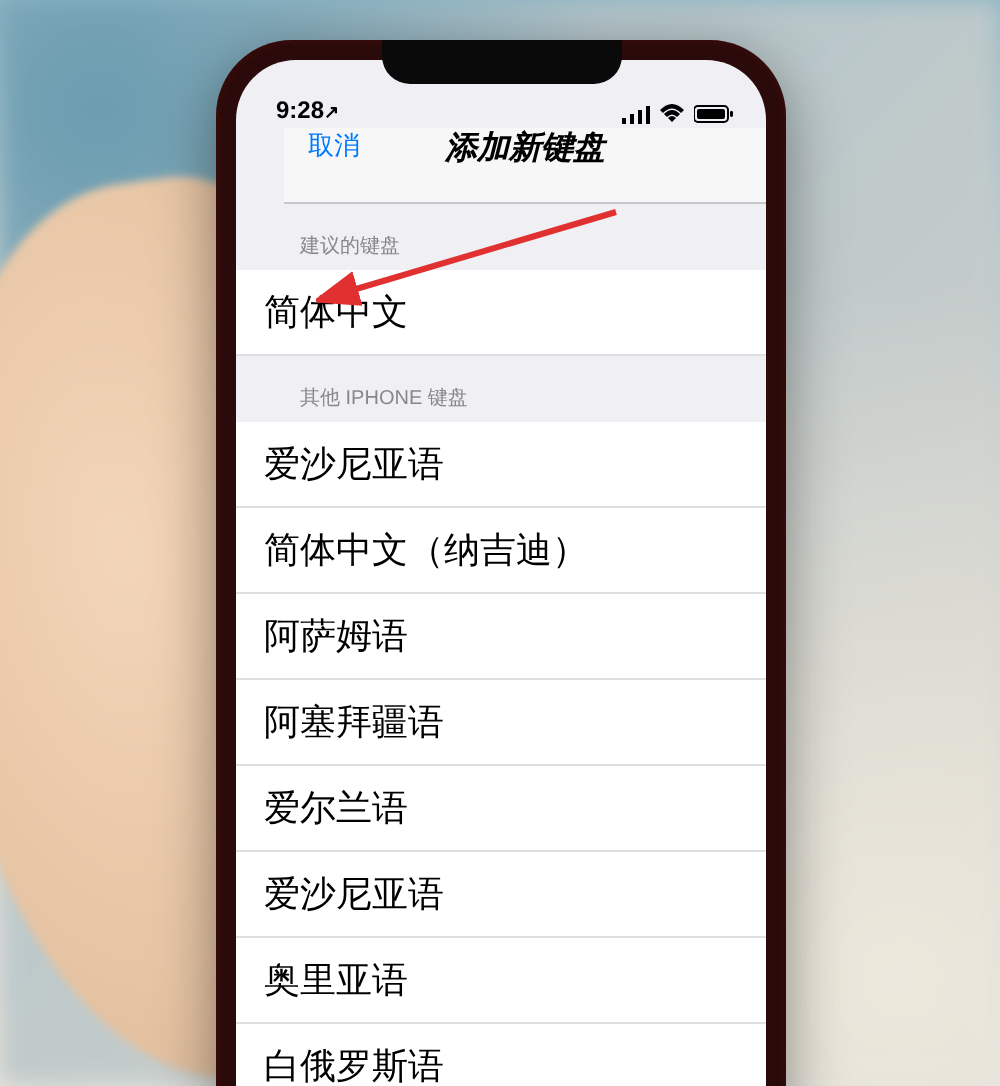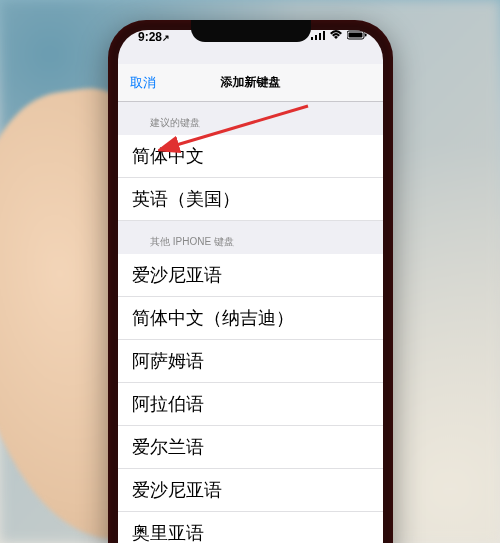--- a/index.html
+++ b/index.html
@@ -59,47 +59,49 @@
     width: 120px;
     height: 22px;
     background: #0a0a0a;
     border-radius: 0 0 14px 14px;
     z-index: 10;
   }
   .status-bar {
     height: 34px;
     display: flex;
     justify-content: space-between;
-    align-items: flex-start;
+    align-items: flex-end;
     padding: 0 16px 2px 20px;
     font-size: 12px;
     font-weight: 600;
     color: #000;
   }
   .status-right { display: flex; align-items: center; gap: 4px; }
   .signal svg, .wifi svg, .battery svg { display: block; }
   .nav-bar {
     height: 38px;
     display: flex;
-    align-items: center;
+    align-items: flex-start;
     justify-content: center;
     border-bottom: 0.5px solid #c8c7cc;
     background: #f7f7f8;
     position: relative;
+    margin-left: 24px;
   }
   .nav-cancel {
     position: absolute;
     left: 12px;
     color: #007aff;
     font-size: 13px;
   }
   .nav-title {
-    font-size: 12px;
+    font-size: 16px;
     font-weight: 600;
     color: #000;
+    font-style: italic;
   }
   .list-section { }
   .section-header {
     padding: 14px 14px 5px 32px;
     font-size: 10px;
     color: #888;
     text-transform: uppercase;
   }
   .row {
     background: #fff;
@@ -154,29 +156,28 @@
     </div>
 
     <div class="nav-bar">
       <span class="nav-cancel">取消</span>
       <span class="nav-title">添加新键盘</span>
     </div>
 
     <div class="list-section">
       <div class="section-header">建议的键盘</div>
       <div class="row">简体中文</div>
-      <div class="row">英语（美国）</div>
     </div>
 
     <div class="list-section">
       <div class="section-header">其他 IPHONE 键盘</div>
       <div class="row">爱沙尼亚语</div>
       <div class="row">简体中文（纳吉迪）</div>
       <div class="row">阿萨姆语</div>
-      <div class="row">阿拉伯语</div>
+      <div class="row">阿塞拜疆语</div>
       <div class="row">爱尔兰语</div>
       <div class="row">爱沙尼亚语</div>
       <div class="row">奥里亚语</div>
       <div class="row">白俄罗斯语</div>
 
     </div>
 
   </div>
 </div>
 

